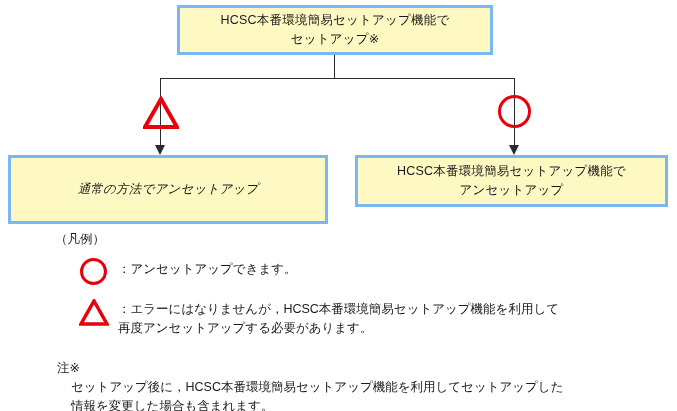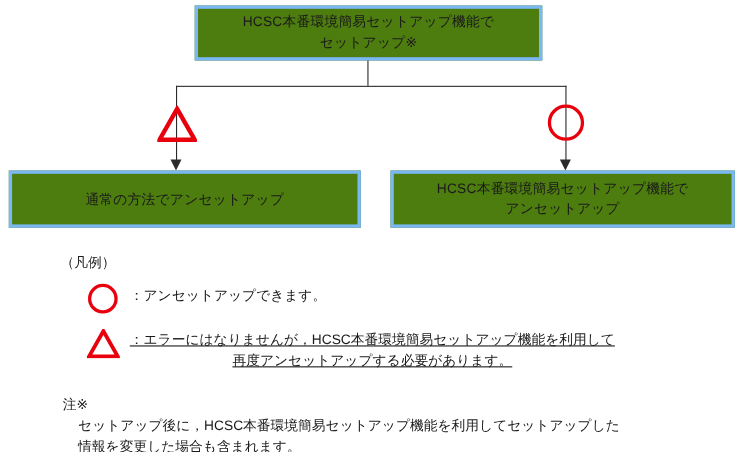--- a/index.html
+++ b/index.html
@@ -8,30 +8,30 @@
     background:#ffffff;
     font-family:"Liberation Sans","DejaVu Sans",sans-serif;
     color:#1a1a1a;overflow:hidden;
   }
   #diagram-root{position:absolute;inset:0;}
 
   
   .box{
     position:absolute;
     border:3px solid #7ab8f5;
-    background:#4d7c0f;
+    background:#fef9c3;
     box-sizing:border-box;
     display:flex;align-items:center;justify-content:center;
   }
   .box-label{
     font-size:12.5px;line-height:19px;text-align:center;
     color:#1a1a1a;white-space:pre-line;letter-spacing:.2px;
   }
   #box-top{left:177px;top:5px;width:316px;height:50px;}
-  #box-left{left:8px;top:155px;width:320px;height:52px;}
+  #box-left{left:8px;top:155px;width:320px;height:69px;font-style:italic;}
   #box-right{left:355px;top:155px;width:313px;height:52px;}
 
   
   .wire{position:absolute;background:#2b2b2b;}
   .v{width:1px;}
   .h{height:1px;}
   #wire-stem{left:334px;top:55px;height:23px;}
   #wire-bus{left:160px;top:78px;width:355px;}
   #wire-branch-left{left:160px;top:78px;height:70px;}
   #wire-branch-right{left:514px;top:78px;height:70px;}
@@ -51,34 +51,34 @@
     border-radius:50%;
     border:3px solid #e8000d;
     background:transparent;
     box-sizing:border-box;
   }
   .tri-marker{ display:block; }
   #marker-triangle{left:143px;top:96px;width:36px;height:34px;}
   #marker-circle{left:498px;top:95px;width:33px;height:33px;}
 
   
-  #legend{position:absolute;left:0;top:0;width:100%;height:100%;text-align:center;}
+  #legend{position:absolute;left:0;top:0;width:100%;height:100%;}
   #legend-title{
     position:absolute;left:55px;top:231px;
     font-size:12.5px;line-height:16px;
   }
   .legend-sym{position:absolute;}
   .legend-text{
     position:absolute;font-size:12.5px;line-height:19px;
     white-space:pre-line;
   }
   #legend-sym-circle{left:80px;top:258px;width:27px;height:27px;}
   #legend-text-circle{left:118px;top:261px;font-family:Liberation Mono, monospace;}
   #legend-sym-triangle{left:79px;top:299px;width:30px;height:27px;}
-  #legend-text-triangle{left:118px;top:300px;text-decoration:underline;}
+  #legend-text-triangle{left:118px;top:300px;}
 
   
   #note-marker{
     position:absolute;left:57px;top:360px;
     font-size:12.5px;line-height:17px;
   }
   #note-body{
     position:absolute;left:71px;top:378px;
     font-size:12.5px;line-height:19px;white-space:pre-line;
   }

